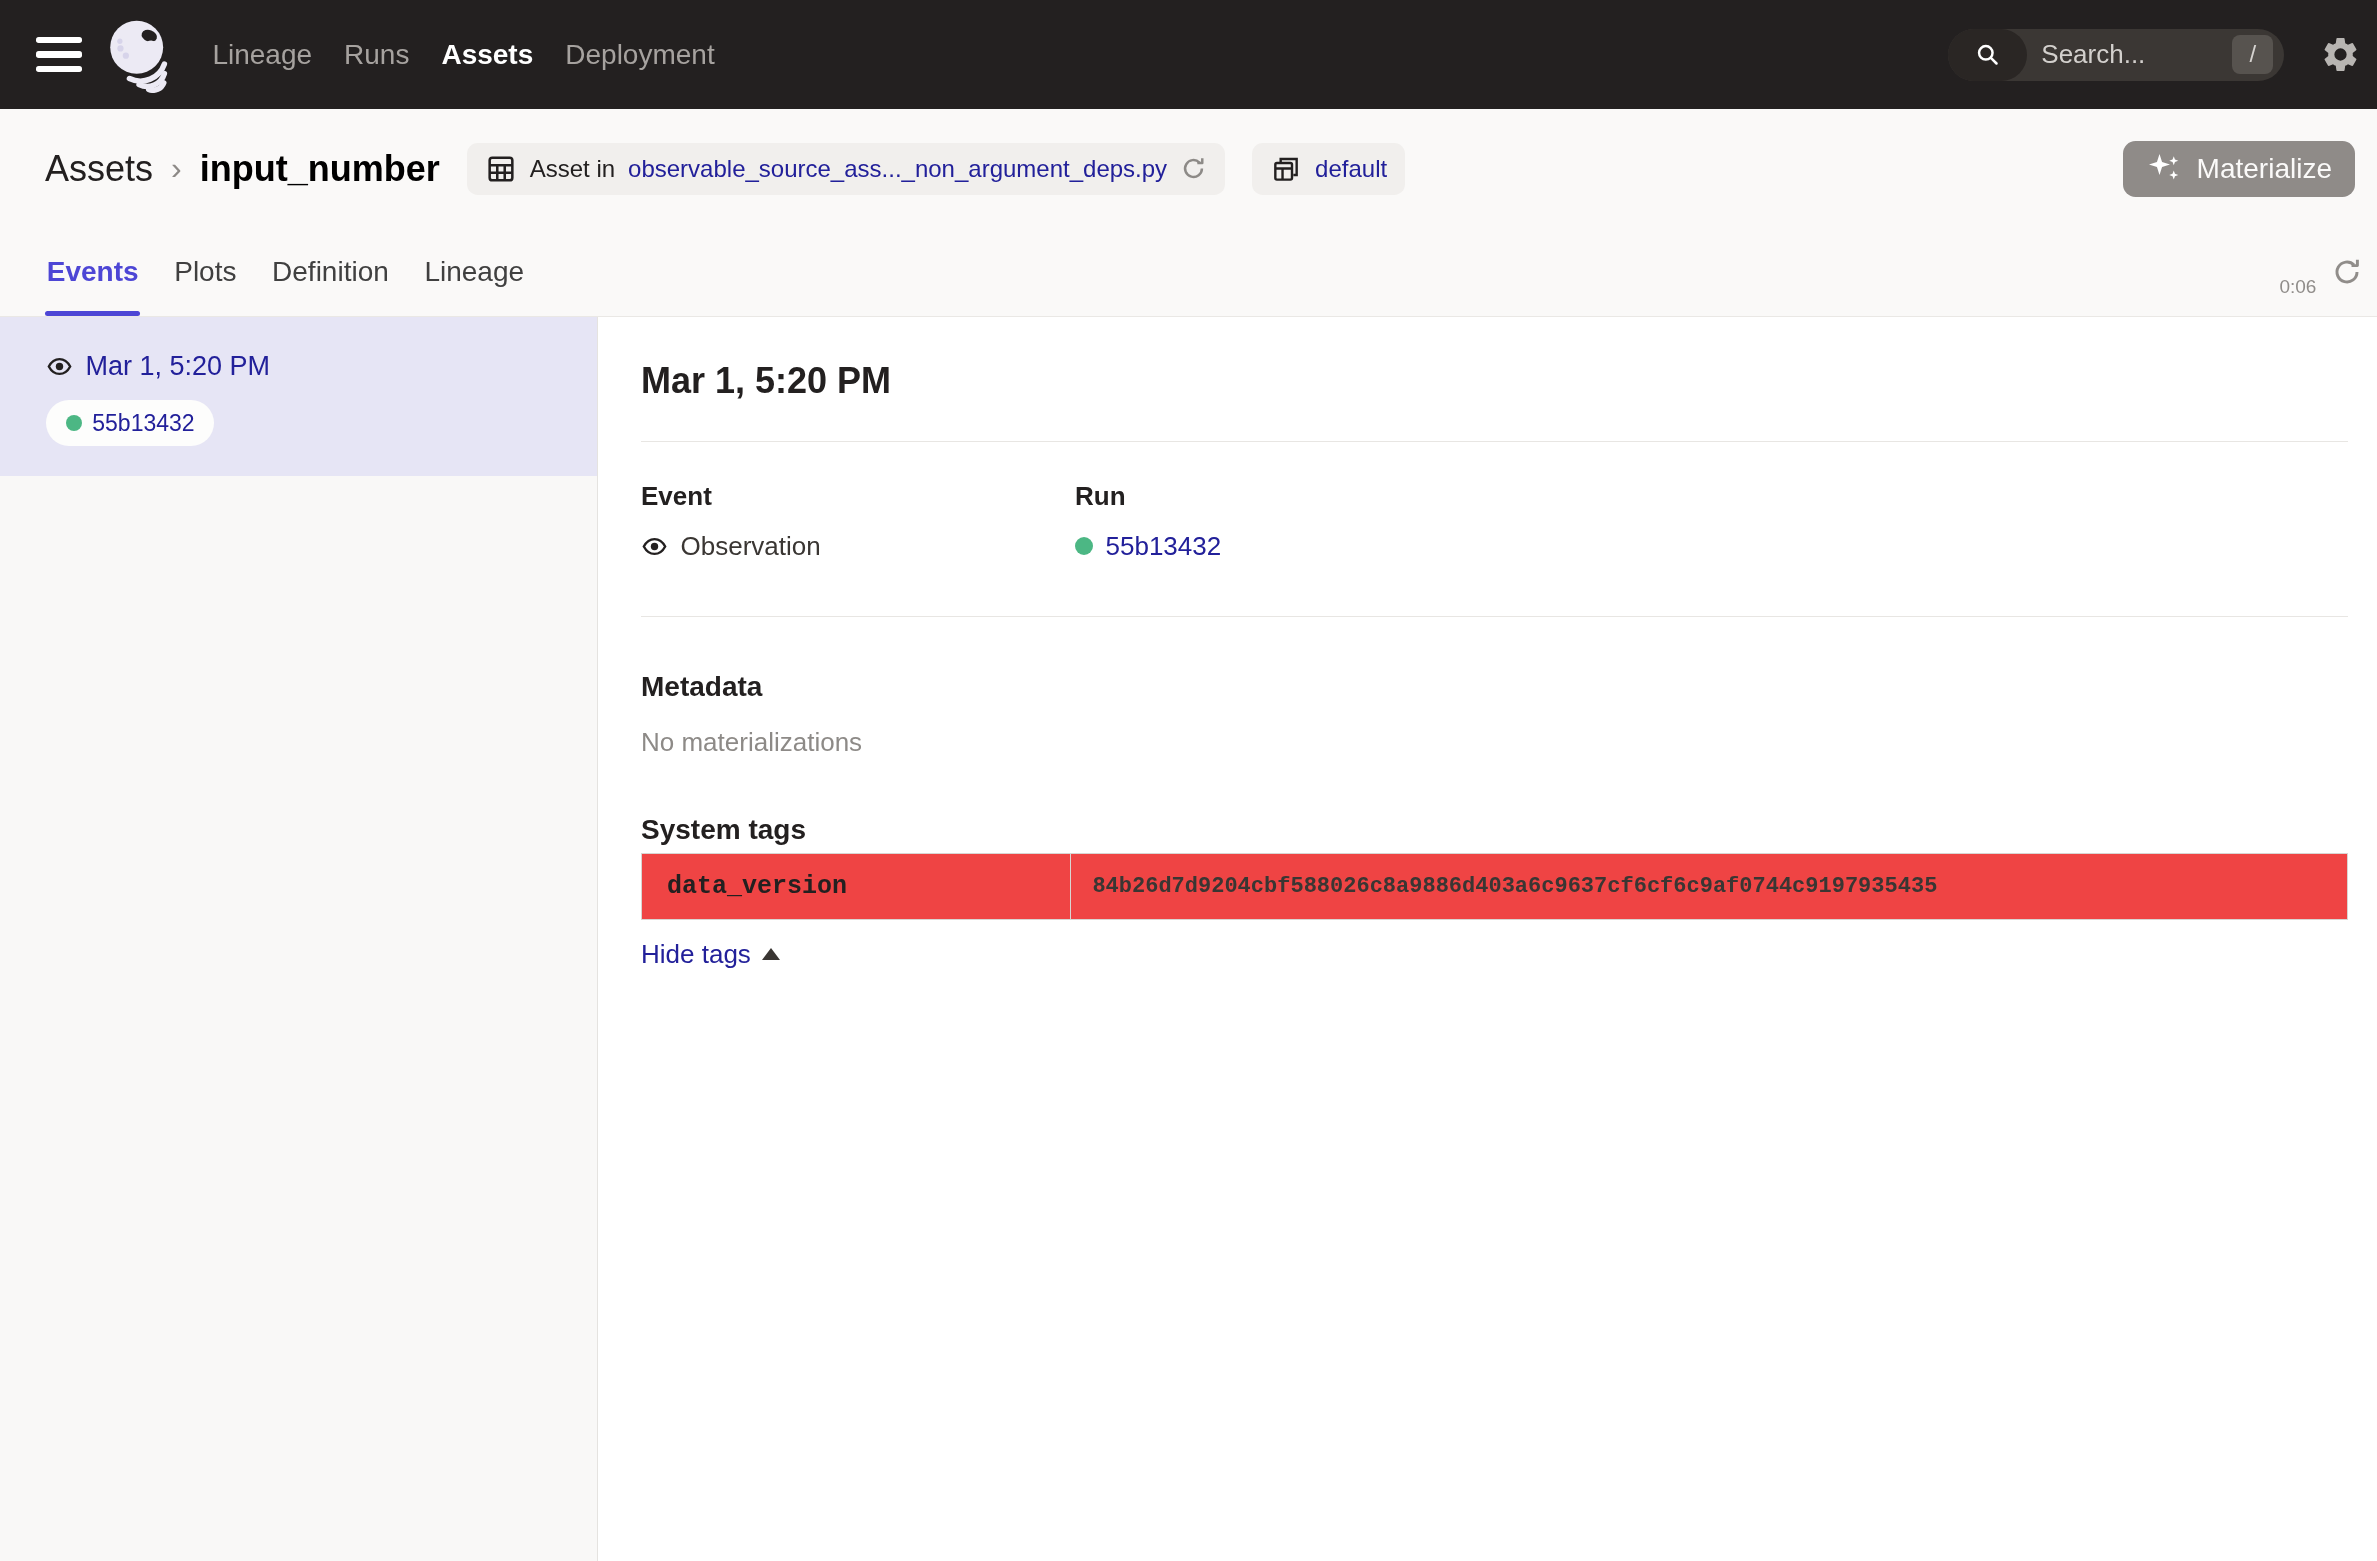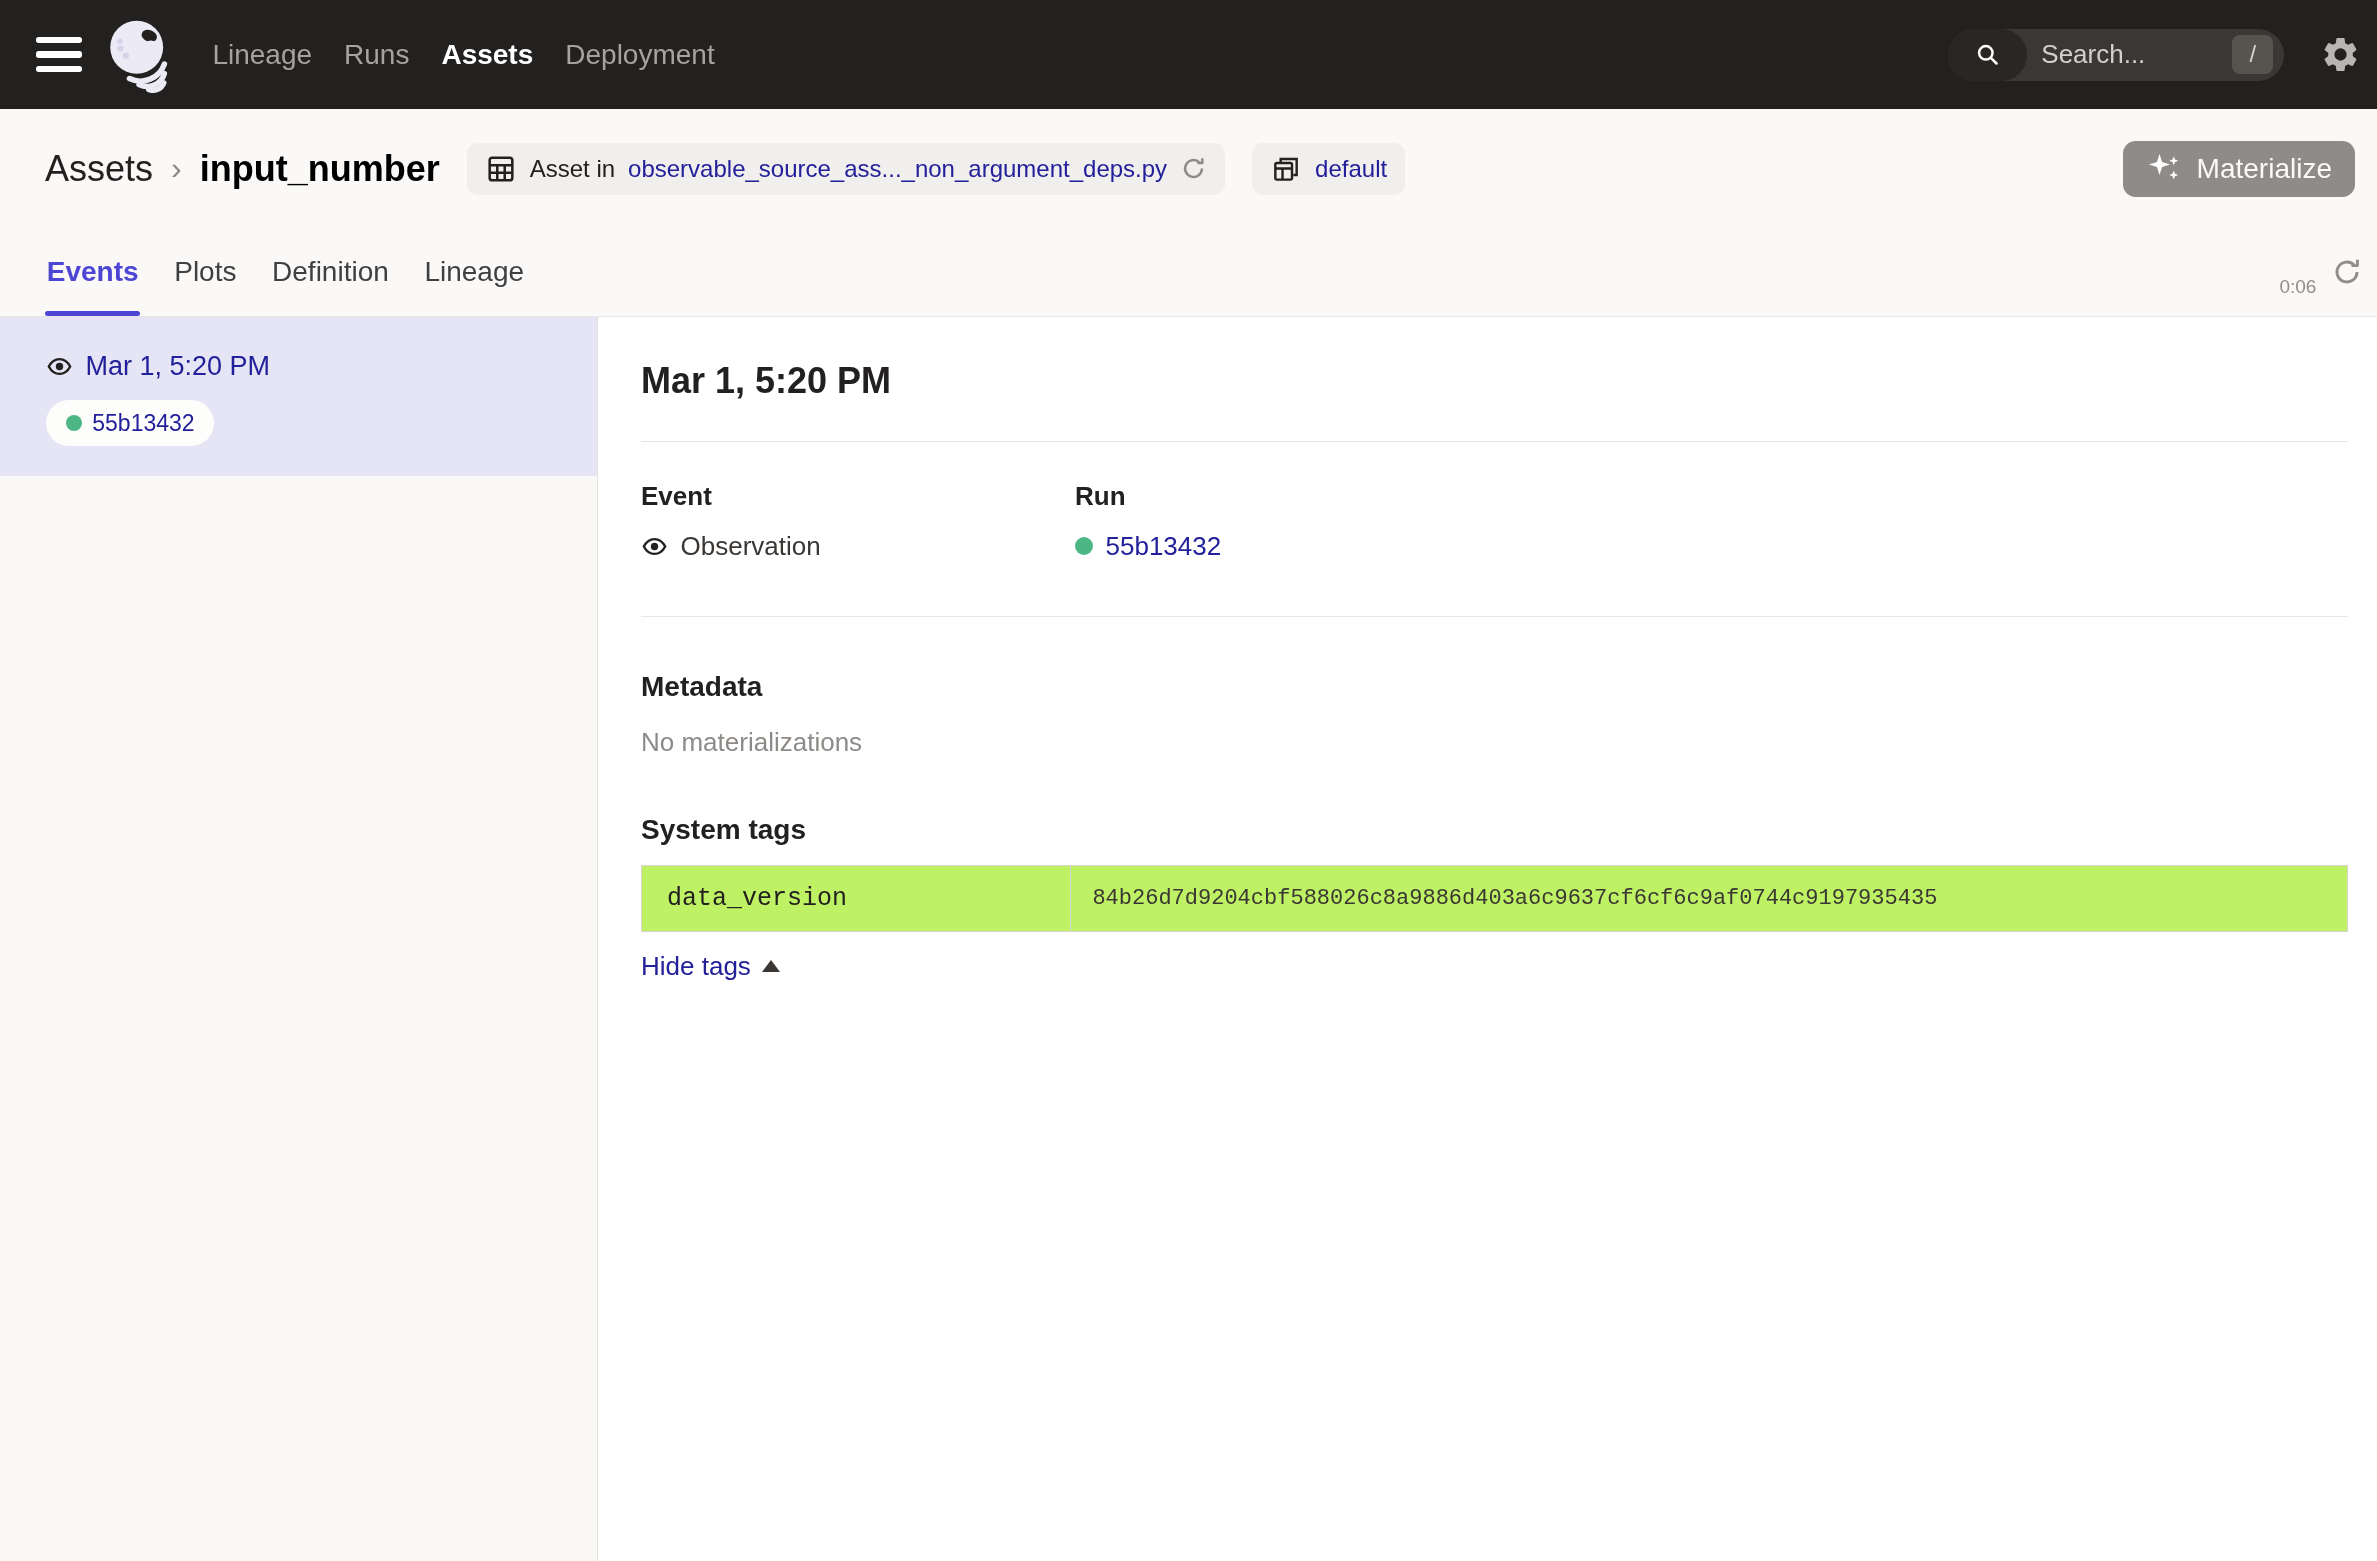--- a/index.html
+++ b/index.html
@@ -108,22 +108,22 @@
   .cols { margin-top: 36px; display: grid; grid-template-columns: 434px 434px 1fr; }
   .col-label { font-size: 26px; font-weight: 700; color: #232020; line-height: 36px; }
   .col-value { margin-top: 14.3px; display: flex; align-items: center; gap: 12.5px; font-size: 26px; color: #3a3633; line-height: 36px; }
   .eye-sm { width: 27px; height: 27px; color: #232020; flex: 0 0 auto; }
   .dot-lg { width: 18px; height: 18px; border-radius: 50%; background: #4cb784; flex: 0 0 auto; }
   .run-link { font-size: 26px; color: #22209a; cursor: pointer; }
   .div2 { margin-top: 52px; }
   .section-heading { margin-top: 50px; font-size: 28px; font-weight: 700; color: #232020; line-height: 39px; }
   .muted { margin-top: 18px; font-size: 26px; color: #8d8a87; line-height: 36px; }
   .tags-table {
-    margin-top: 16px; width: 100%; border: 0.9px solid #d8d5d2; background: #bef264;
-    display: flex; align-items: stretch;
+    margin-top: 4px; width: 100%; border: 0.9px solid #d8d5d2; background: #ef4444;
+    display: flex; align-items: stretch; font-weight: bold;
   }
   .tags-key {
     width: 429px; flex: 0 0 auto; border-right: 0.9px solid #d8d5d2;
     padding: 18px 21.4px 18px 25px; font-family: "Liberation Mono", monospace;
     font-size: 25px; color: #232020; display: flex; align-items: center;
   }
   .tags-value {
     flex: 1 1 auto; padding: 18px 21.4px; font-family: "Liberation Mono", monospace;
     font-size: 22px; color: #3a3633; display: flex; align-items: center; white-space: nowrap; overflow: hidden;
   }

